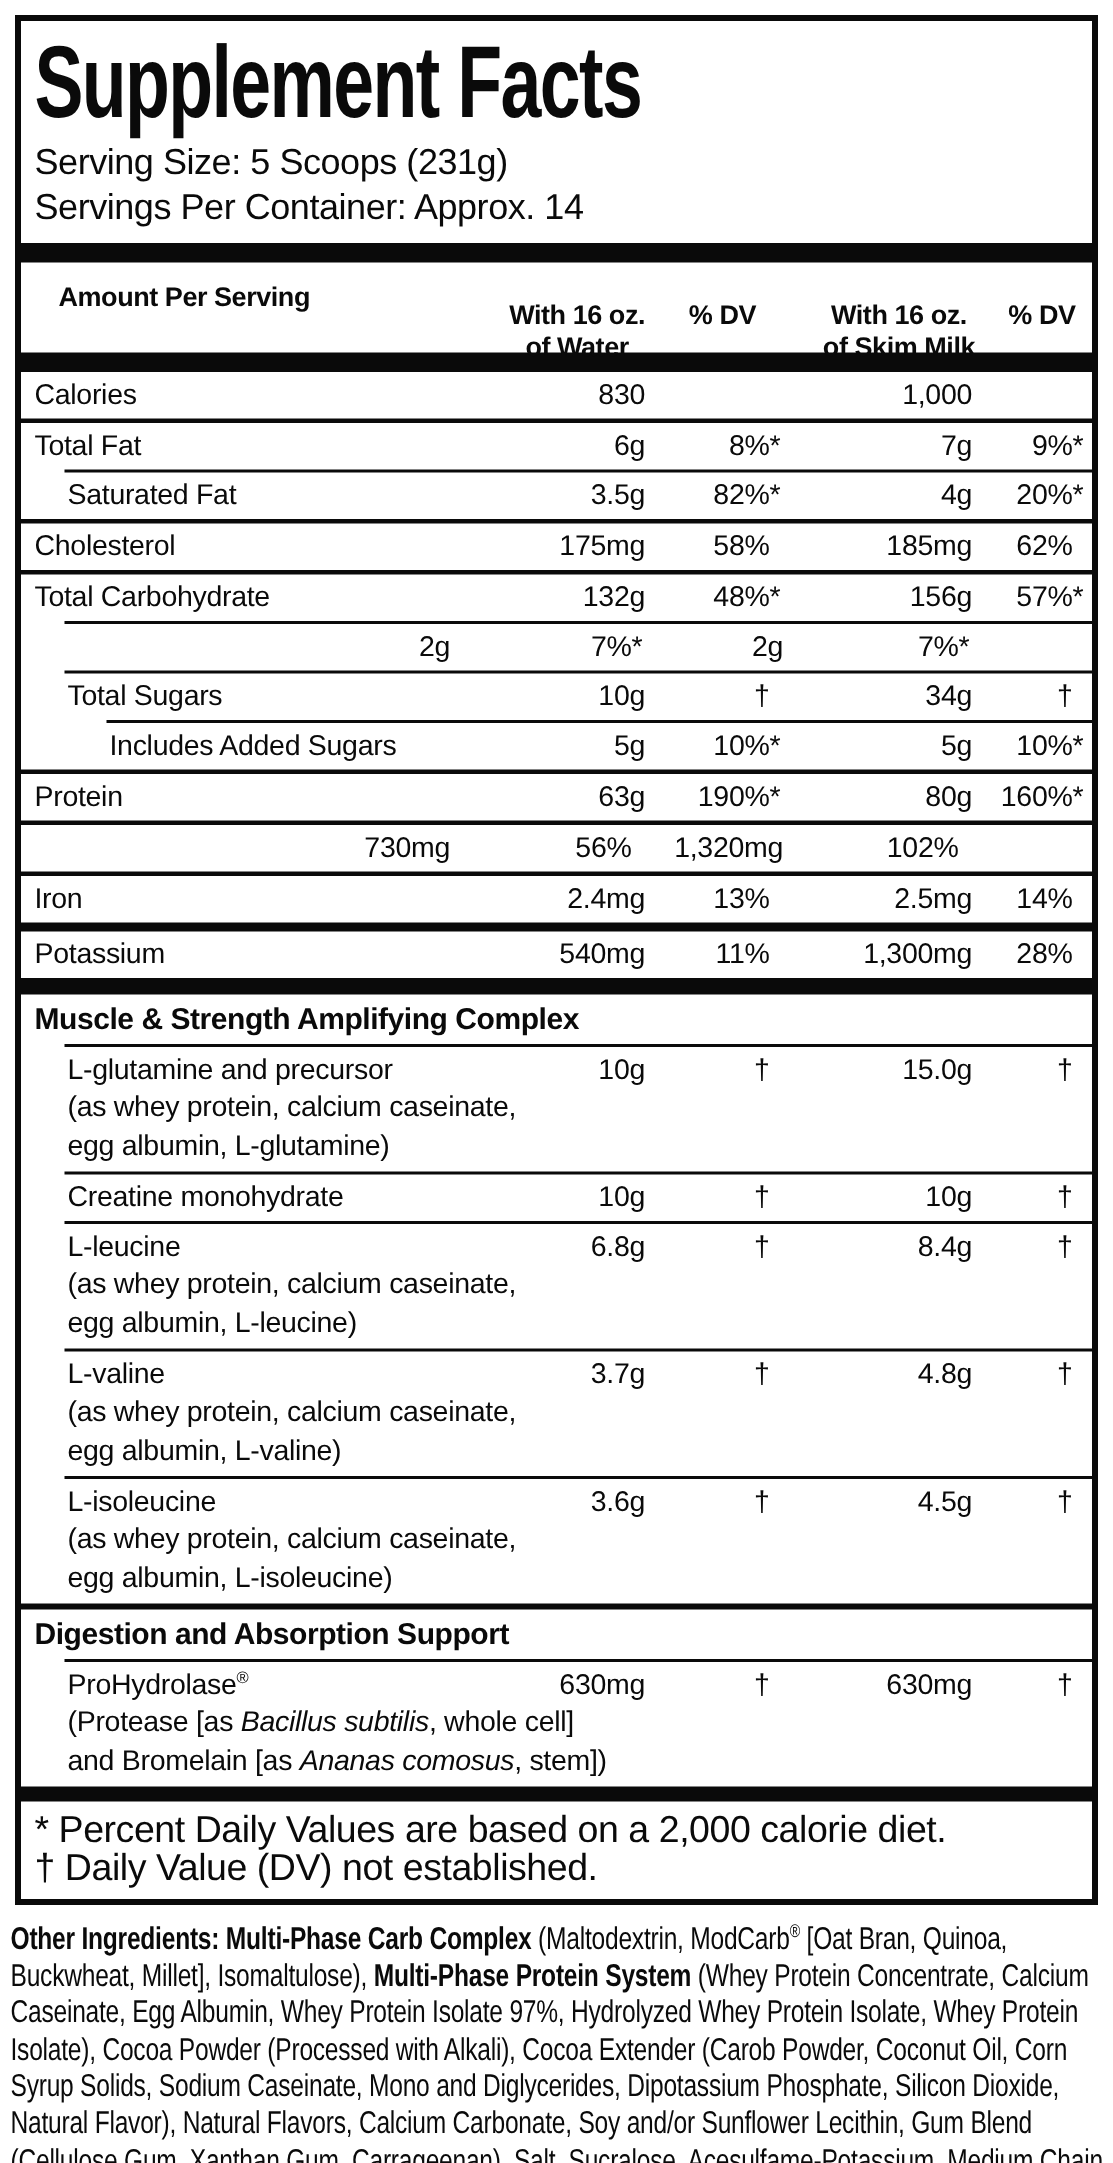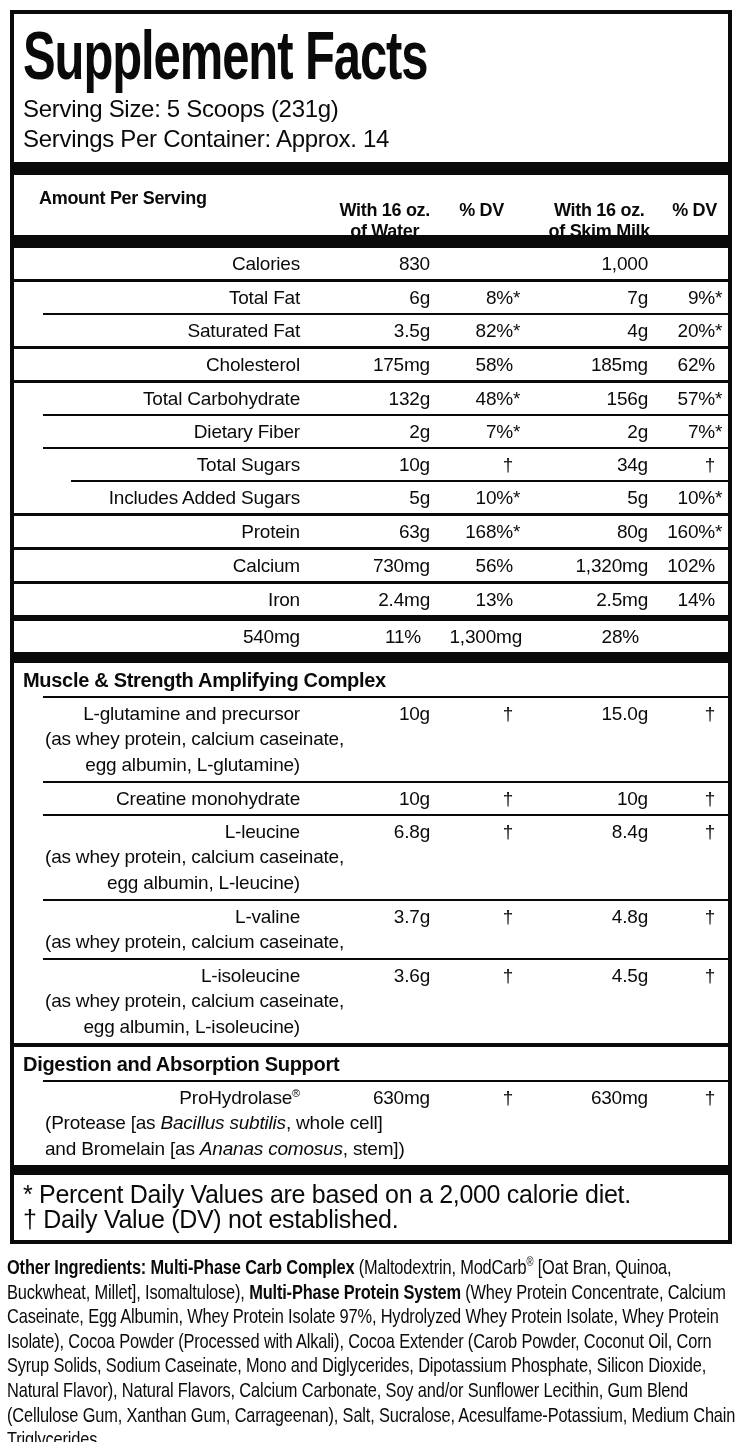--- a/index.html
+++ b/index.html
@@ -32,21 +32,21 @@
   .th.dvw   { right:215px; }
   .th.milk  { right:69px;  }
   .th.dvm   { right:2px;   }
   .row {
     display:grid;
     grid-template-columns:277px 130px 92px 126px 76px;
     align-items:start;
     padding:4px 0 3px 0;
     font-size:19px; line-height:24px; letter-spacing:-0.2px;
   }
-  .nm { white-space:nowrap;text-align:right; }
+  .nm { white-space:nowrap; }
   .nm.i1 { padding-left:22px; }
   .nm.i2 { padding-left:50px; }
   .sub { line-height:26px; white-space:nowrap; }
   .amt { text-align:right; white-space:nowrap; }
   .dv  { display:flex; justify-content:flex-end; white-space:pre; }
   .dv .star { display:inline-block; width:9px; }
   .ln { height:3px; background:#0a0a0a; margin:0 -9px; }
   .ln.t2 { height:2px; }
   .ln.i1 { margin-left:20px; }
   .ln.i2 { margin-left:48px; }
@@ -121,21 +121,20 @@
   <div class="row">
     <div class="nm">Total Carbohydrate</div>
     <div class="amt">132g</div>
     <div class="dv"><span>48%</span><span class="star">*</span></div>
     <div class="amt">156g</div>
     <div class="dv"><span>57%</span><span class="star">*</span></div>
   </div>
   <div class="ln t2 i1"></div>
 
   <div class="row">
-    <div class="nm i1">Dietary Fiber</div>
     <div class="amt">2g</div>
     <div class="dv"><span>7%</span><span class="star">*</span></div>
     <div class="amt">2g</div>
     <div class="dv"><span>7%</span><span class="star">*</span></div>
   </div>
   <div class="ln t2 i1"></div>
 
   <div class="row">
     <div class="nm i1">Total Sugars</div>
     <div class="amt">10g</div>
@@ -150,47 +149,47 @@
     <div class="amt">5g</div>
     <div class="dv"><span>10%</span><span class="star">*</span></div>
     <div class="amt">5g</div>
     <div class="dv"><span>10%</span><span class="star">*</span></div>
   </div>
   <div class="ln"></div>
 
   <div class="row">
     <div class="nm">Protein</div>
     <div class="amt">63g</div>
-    <div class="dv"><span>168%</span><span class="star">*</span></div>
+    <div class="dv"><span>190%</span><span class="star">*</span></div>
     <div class="amt">80g</div>
     <div class="dv"><span>160%</span><span class="star">*</span></div>
   </div>
   <div class="ln"></div>
 
   <div class="row">
-    <div class="nm">Calcium</div>
     <div class="amt">730mg</div>
     <div class="dv"><span>56%</span><span class="star"></span></div>
     <div class="amt">1,320mg</div>
     <div class="dv"><span>102%</span><span class="star"></span></div>
   </div>
   <div class="ln"></div>
 
   <div class="row">
     <div class="nm">Iron</div>
     <div class="amt">2.4mg</div>
     <div class="dv"><span>13%</span><span class="star"></span></div>
     <div class="amt">2.5mg</div>
     <div class="dv"><span>14%</span><span class="star"></span></div>
   </div>
   <div class="ln"></div>
 
   <div class="ln"></div>
 
   <div class="row">
+    <div class="nm">Potassium</div>
     <div class="amt">540mg</div>
     <div class="dv"><span>11%</span><span class="star"></span></div>
     <div class="amt">1,300mg</div>
     <div class="dv"><span>28%</span><span class="star"></span></div>
   </div>
 
   <div class="bar md"></div>
 
   <div class="sec">Muscle &amp; Strength Amplifying Complex</div>
   <div class="ln t2 i1"></div>
@@ -227,20 +226,21 @@
     <div class="dv"><span>†</span><span class="star"></span></div>
     <div class="amt">8.4g</div>
     <div class="dv"><span>†</span><span class="star"></span></div>
   </div>
   <div class="ln t2 i1"></div>
 
   <div class="row">
     <div class="nm i1">
       <span>L-valine</span>
       <div class="sub">(as whey protein, calcium caseinate,</div>
+      <div class="sub">egg albumin, L-valine)</div>
     </div>
     <div class="amt">3.7g</div>
     <div class="dv"><span>†</span><span class="star"></span></div>
     <div class="amt">4.8g</div>
     <div class="dv"><span>†</span><span class="star"></span></div>
   </div>
   <div class="ln t2 i1"></div>
 
   <div class="row">
     <div class="nm i1">

